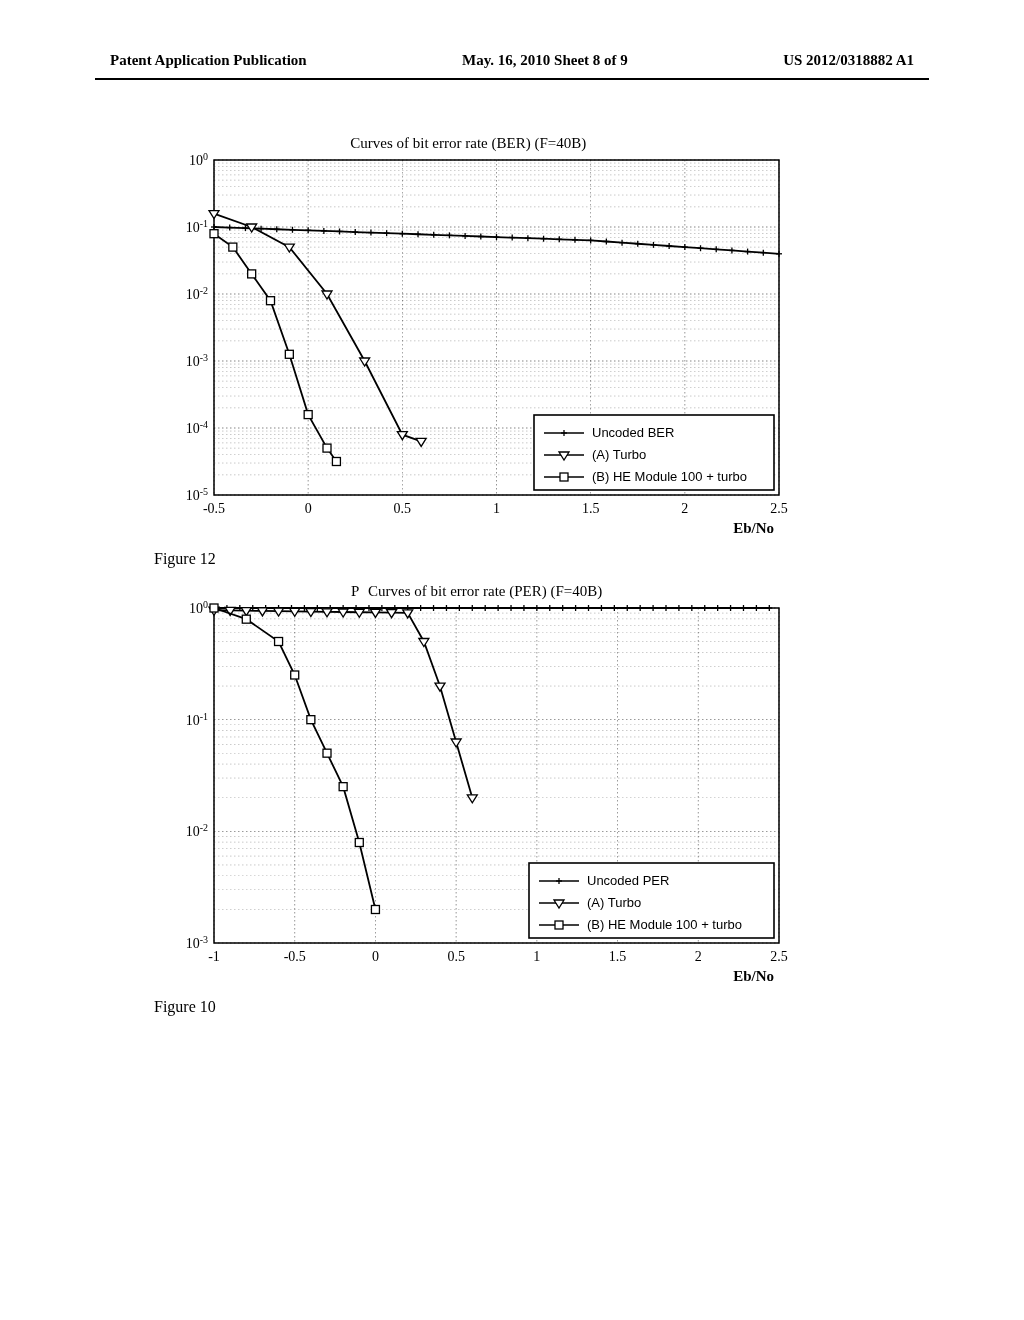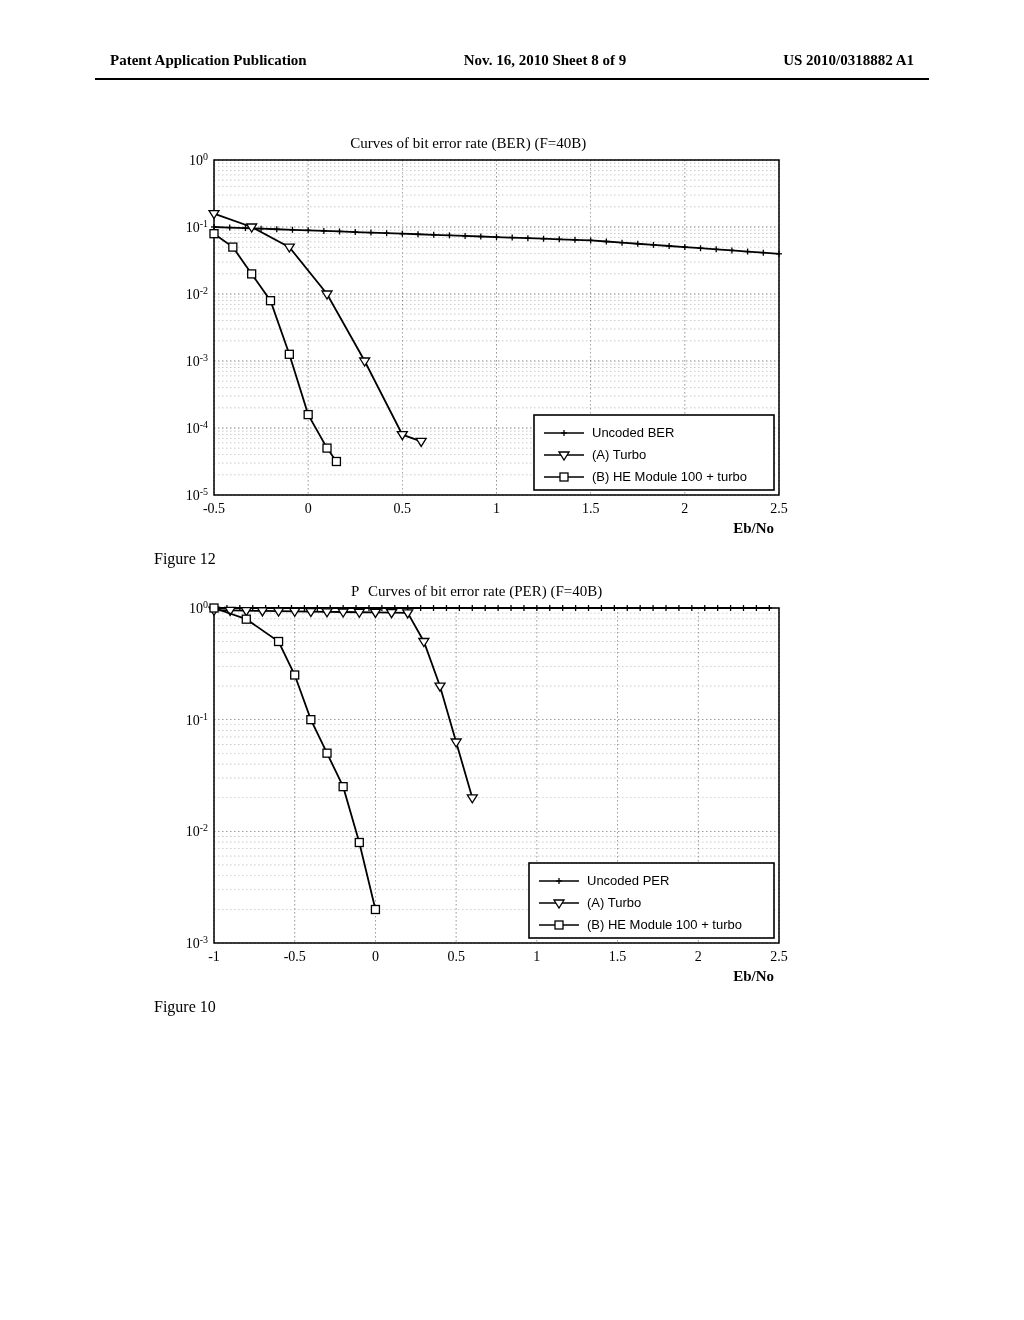--- a/index.html
+++ b/index.html
@@ -49,22 +49,22 @@
     margin-bottom: 8px;
   }
   svg { display: block; }
 </style>
 </head>
 <body>
 
 <div class="page">
   <div class="header">
     <span class="left">Patent Application Publication</span>
-    <span class="center">Nov. 16, 2010  Sheet 8 of 9</span>
-    <span class="right">US 2010/0318882 A1</span>
+    <span class="center">May. 16, 2010  Sheet 8 of 9</span>
+    <span class="right">US 2012/0318882 A1</span>
   </div>
   <div class="hr"></div>
 
   <div class="content">
 
     <div class="chart-block">
       <svg id="svg12" width="640" height="420">
           <text x="314.25" y="18" font-size="15" text-anchor="middle" font-family="serif">Curves of bit error rate   (BER) (F=40B)</text>
           <line x1="60" y1="344.8309902905133" x2="625" y2="344.8309902905133" stroke="#000" stroke-width="0.4" stroke-dasharray="1.5 2.5" opacity="0.55"></line>
           <line x1="60" y1="333.03287593378263" x2="625" y2="333.03287593378263" stroke="#000" stroke-width="0.4" stroke-dasharray="1.5 2.5" opacity="0.55"></line>

